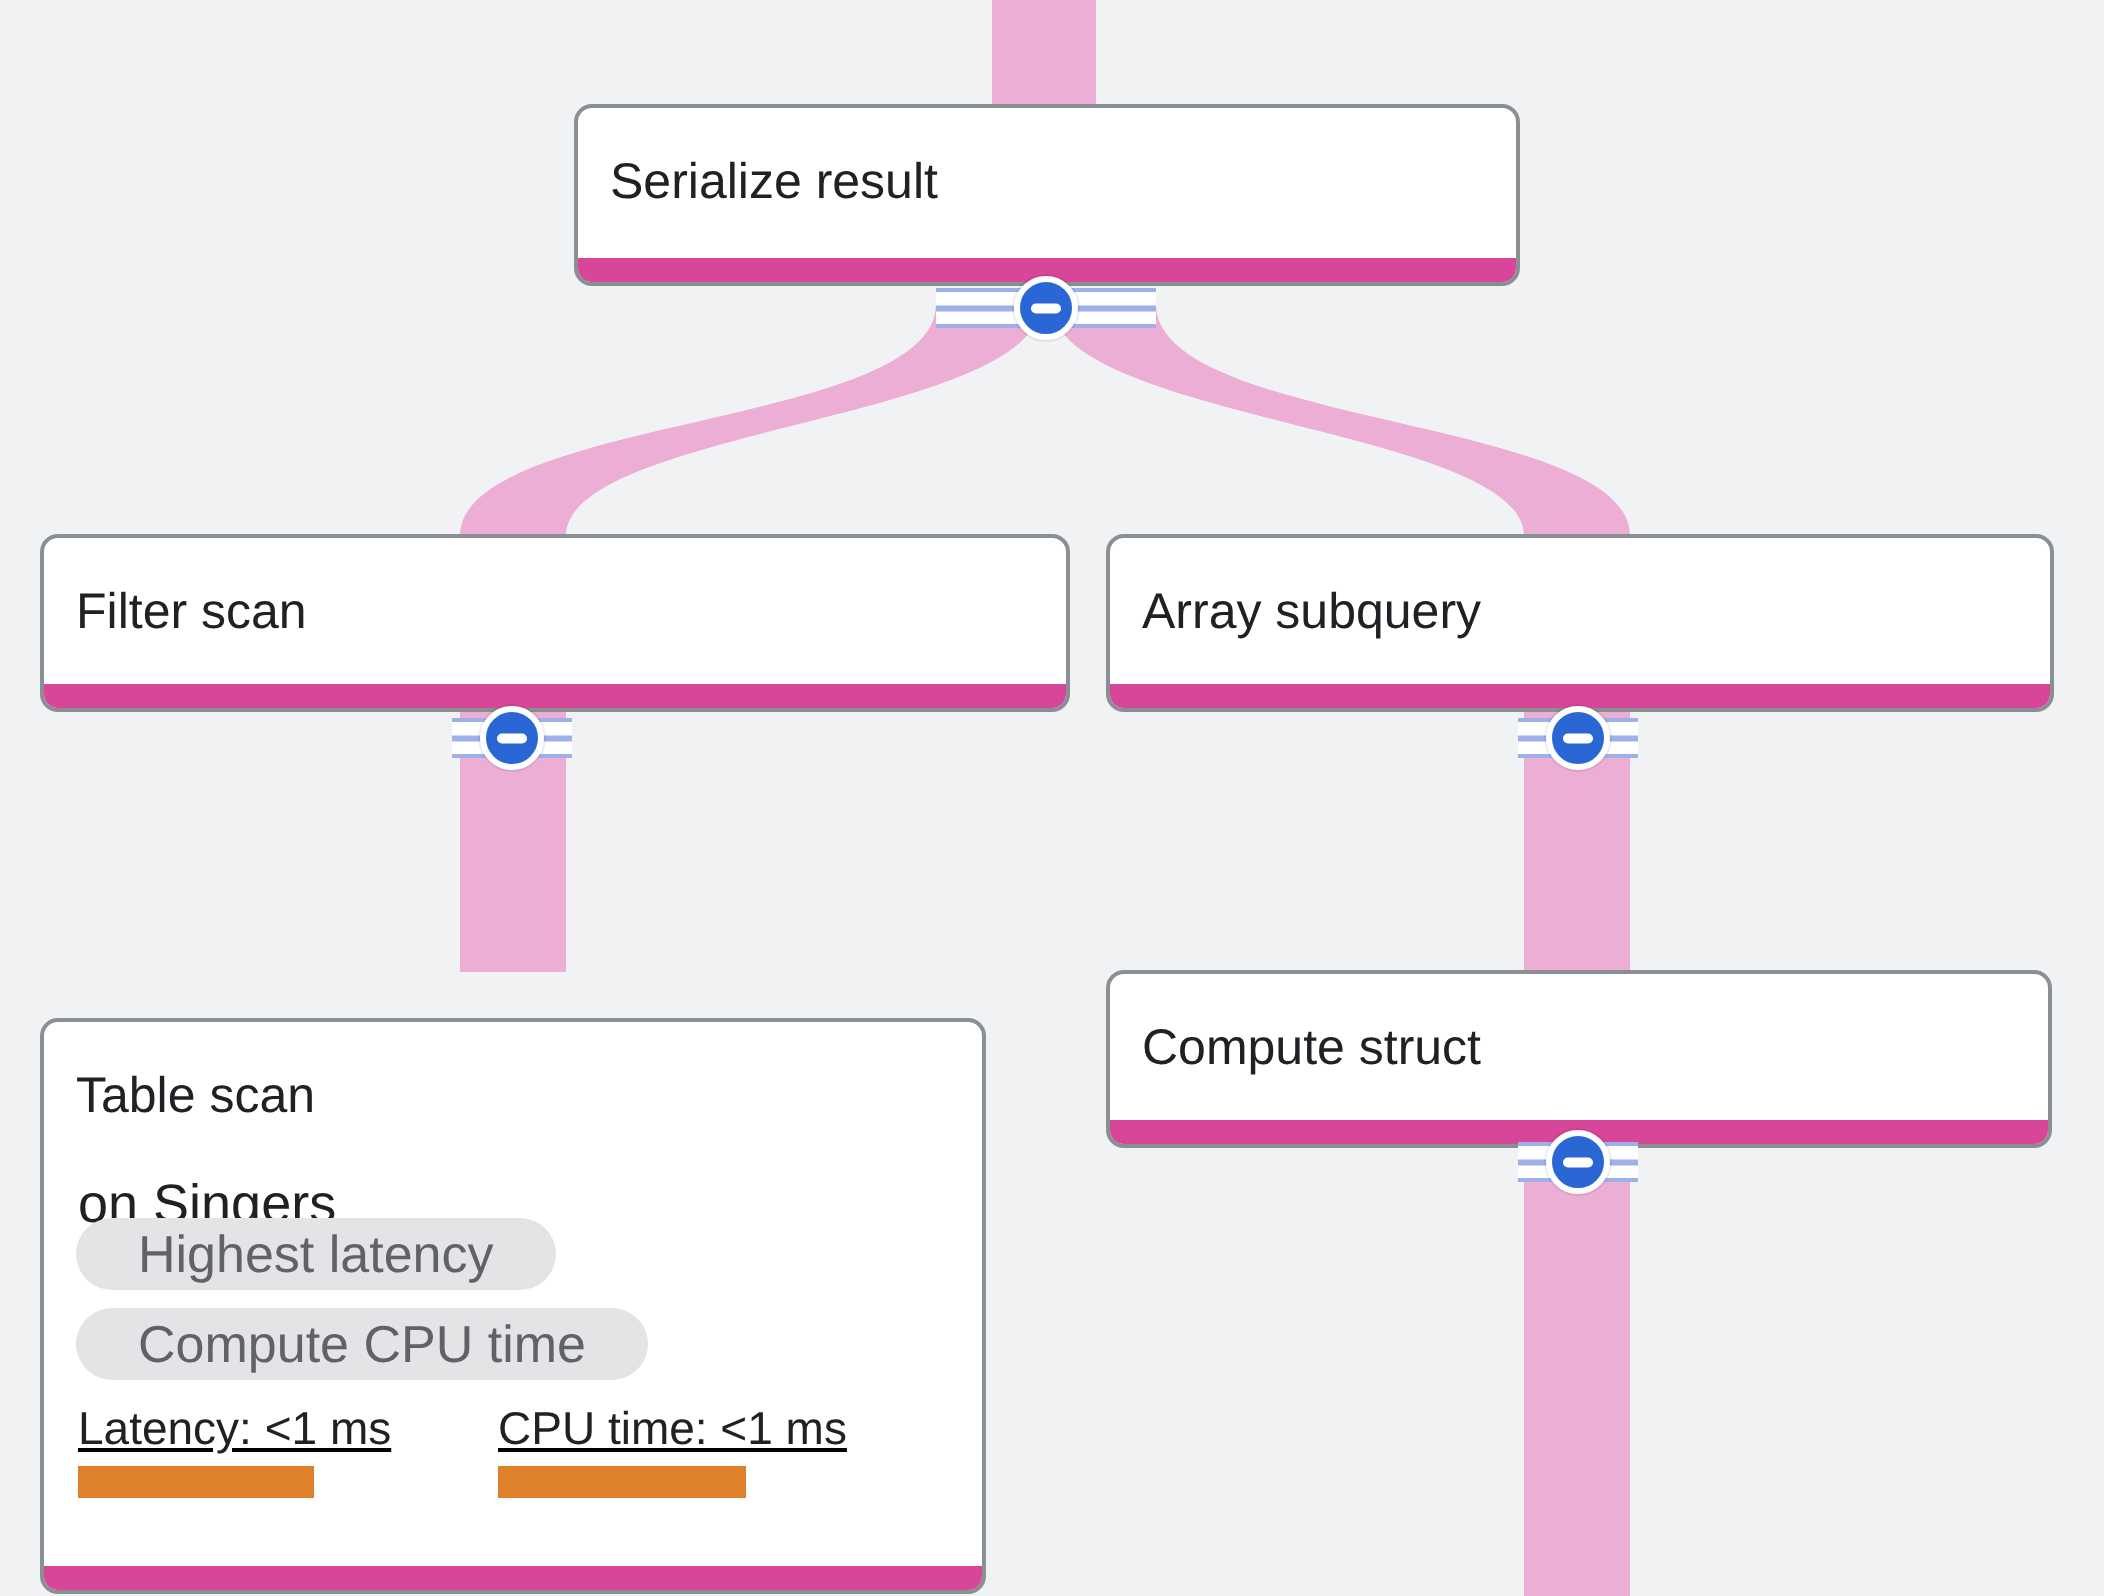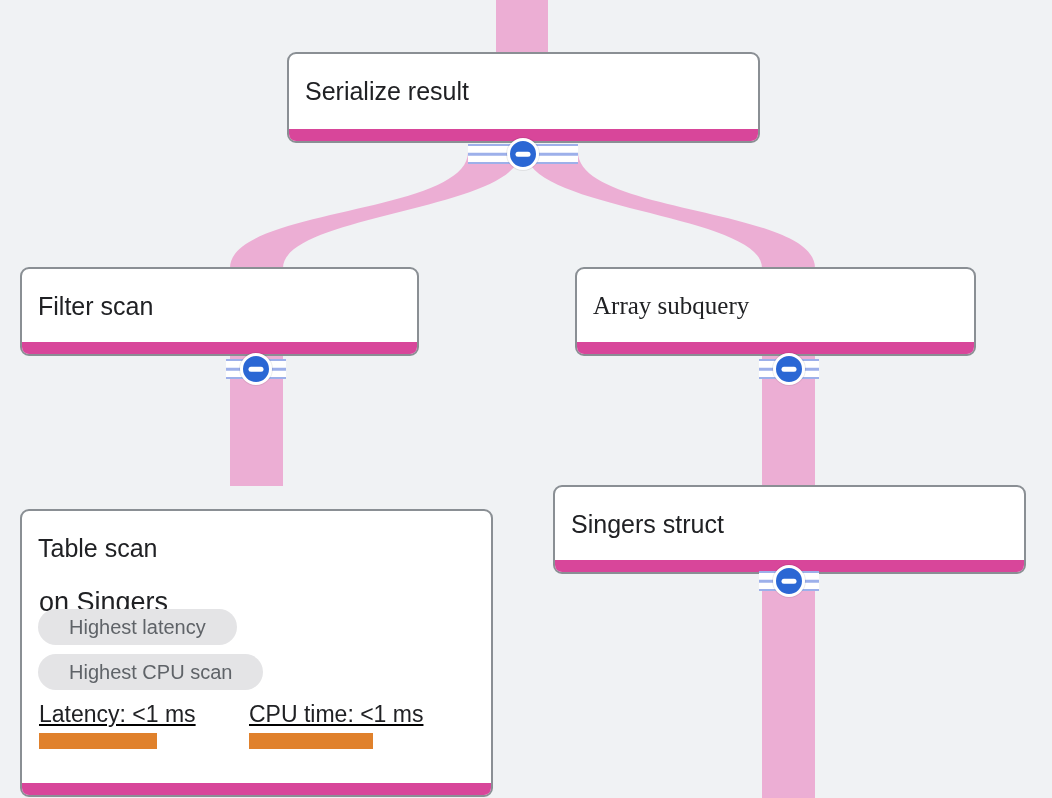--- a/index.html
+++ b/index.html
@@ -44,21 +44,21 @@
   .node-subtitle{
     position:absolute;left:17px;top:78px;
     font-size:27px;line-height:26px;color:var(--title-text);
     white-space:nowrap;
   }
   .badge{
     position:absolute;left:16px;
     height:36px;line-height:36px;
     padding:0 31px;border-radius:18px;
     background:var(--badge-bg);color:var(--badge-text);
-    font-size:20px;white-space:nowrap;
+    font-size:26px;white-space:nowrap;
   }
   .stat{position:absolute;top:189px;text-decoration:underline;}
   .stat-label{font-size:23px;line-height:28px;color:var(--title-text);white-space:nowrap;}
   .stat-bar{height:16px;margin-top:5px;background:var(--stat-bar);}
 
   .collapse{position:absolute;z-index:3;height:32px;}
   .stripes{
     position:absolute;left:0;right:0;top:6px;height:20px;
     background:#fff;
     border-top:2.5px solid var(--stripe-blue);
@@ -94,48 +94,48 @@
     <path class="edge" d="M230 346 H283 V486 H230 Z"></path>
     <path class="edge" d="M762 346 H815 V486 H762 Z"></path>
     <path class="edge" d="M762 562 H815 V798 H762 Z"></path>
   </svg>
 
   <div class="node" style="left:287px;top:52px;width:473px;height:91px;">
     <div class="node-title">Serialize result</div>
     <div class="accent-bar"></div>
   </div>
 
-  <div class="node" style="left:20px;top:267px;width:399px;height:89px;">
+  <div class="node" style="left:20px;top:267px;width:515px;height:89px;">
     <div class="node-title">Filter scan</div>
     <div class="accent-bar"></div>
   </div>
 
-  <div class="node" style="left:575px;top:267px;width:401px;height:89px;font-family:Liberation Serif, serif;">
+  <div class="node" style="left:553px;top:267px;width:474px;height:89px;">
     <div class="node-title">Array subquery</div>
     <div class="accent-bar"></div>
   </div>
 
   <div class="node" style="left:20px;top:485px;width:473px;height:288px;margin-top:24px;">
     <div class="node-title">Table scan</div>
     <div class="node-subtitle">on Singers</div>
     <div class="badge" style="top:98px;">Highest latency</div>
-    <div class="badge" style="top:143px;">Highest CPU scan</div>
+    <div class="badge" style="top:143px;">Compute CPU time</div>
     <div class="stat" style="left:17px;">
       <div class="stat-label">Latency: &lt;1 ms</div>
       <div class="stat-bar" style="width:118px;"></div>
     </div>
     <div class="stat" style="left:227px;">
       <div class="stat-label">CPU time: &lt;1 ms</div>
       <div class="stat-bar" style="width:124px;"></div>
     </div>
     <div class="accent-bar"></div>
   </div>
 
   <div class="node" style="left:553px;top:485px;width:473px;height:89px;">
-    <div class="node-title">Singers struct</div>
+    <div class="node-title">Compute struct</div>
     <div class="accent-bar"></div>
   </div>
 
   <div class="collapse" style="left:468px;top:138px;width:110px;">
     <div class="stripes"></div>
     <div class="circle"></div>
   </div>
 
   <div class="collapse" style="left:226px;top:353px;width:60px;">
     <div class="stripes"></div>

